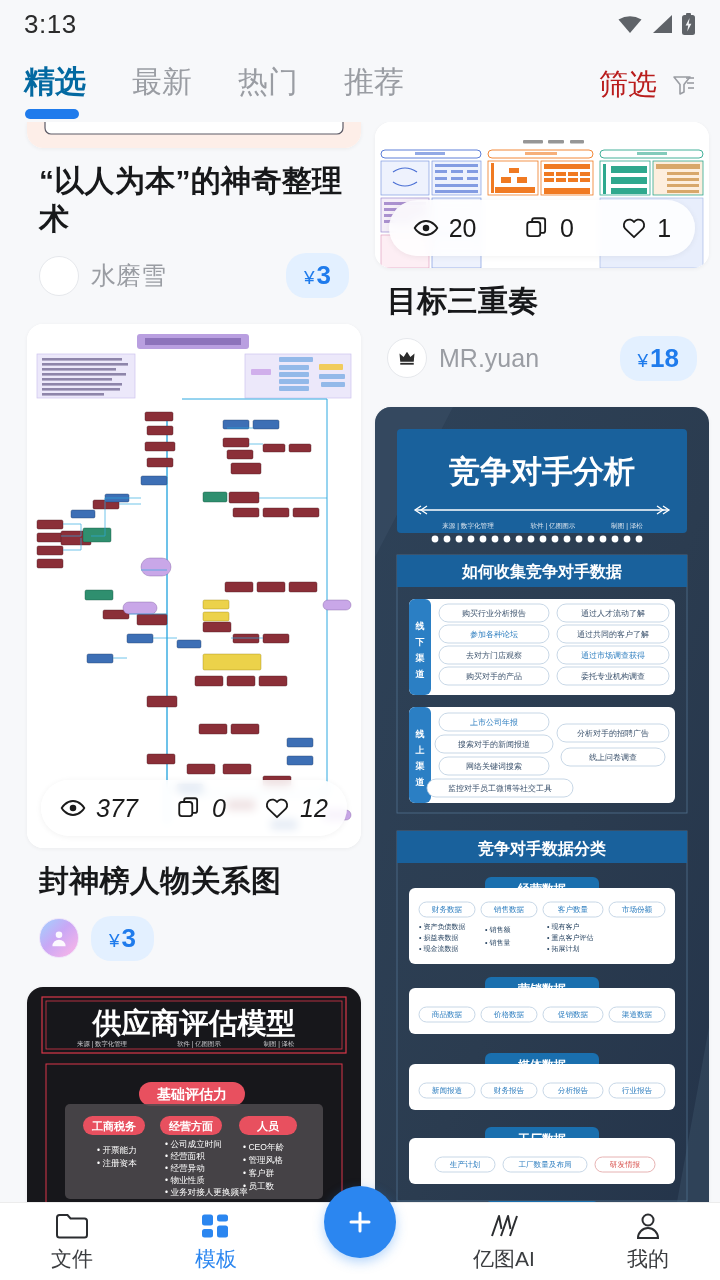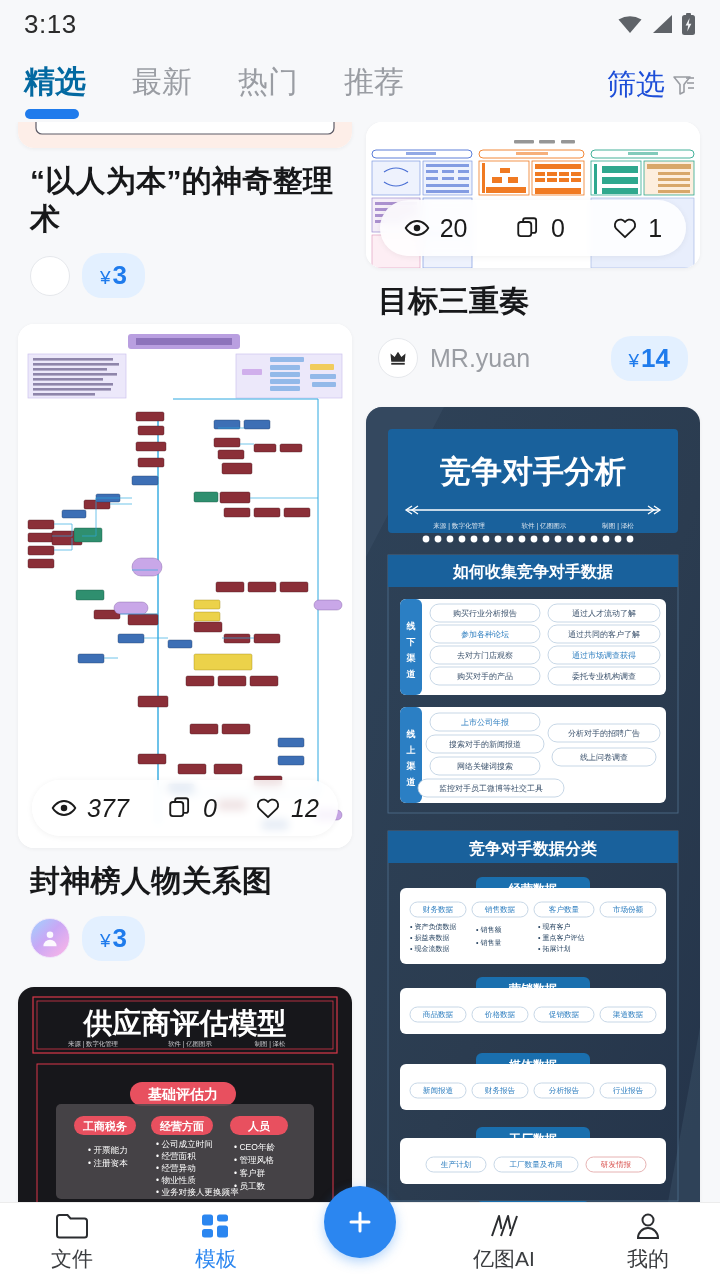--- a/index.html
+++ b/index.html
@@ -37,29 +37,29 @@
     font-size: 30px; color: #9a9da3;
     padding: 0 0 6px 0; margin-right: 46px;
     white-space: nowrap;
   }
   .tab.active { color: #0369a1; font-weight: 700; font-size: 31px; }
   .tab.active::after {
     content: ""; position: absolute; left: 1px; bottom: -10px;
     width: 54px; height: 10px; border-radius: 5px; background: #1f7bec;
   }
   .filter-wrap {
-    margin-left: auto; display: flex; align-items: center; gap: 7px;
-    color: #1d4ed8; font-size: 29px;
+    margin-left: auto; display: flex; align-items: center; gap: 15px;
+    color: #b91c1c; font-size: 29px;
   }
   .ic-filter { width: 24px; height: 24px; }
 
   
   .feed {
     position: absolute; top: 122px; left: 0; width: 720px; height: 1080px;
-    background: #f7f8fa; overflow: hidden;
+    background: #f7f8fa; overflow: hidden; padding-left: 9px;
   }
   .cols { display: flex; gap: 14px; padding: 0 18px; }
   .col { width: 334px; display: flex; flex-direction: column; gap: 0; }
 
   .card { width: 334px; }
   .thumb {
     position: relative; width: 334px; background: #fff;
     border-radius: 16px; overflow: hidden;
     box-shadow: 0 1px 4px rgba(0,0,0,.05);
   }
@@ -171,20 +171,21 @@
           <div class="thumb" style="height:26px;border-radius:0 0 16px 16px;">
             <svg class="art" viewBox="0 0 334 26" preserveAspectRatio="none">
               <rect x="0" y="0" width="334" height="26" fill="#fdeee8"></rect>
               <rect x="18" y="-14" width="298" height="26" rx="6" fill="#ffffff" stroke="#5c5a66" stroke-width="1.2"></rect>
             </svg>
           </div>
           <div class="meta">
             <div class="ttl">“以人为本”的神奇整理术</div>
             <div class="byline">
               <div class="avatar"></div>
+              <div class="author">水磨雪</div>
               <div class="price">
                 <span class="yen">¥</span><span>3</span>
               </div>
             </div>
           </div>
         </div>
 
         <div class="card">
           <div class="thumb" style="height:524px;font-style:italic;">
             <svg class="art" viewBox="0 0 334 524" preserveAspectRatio="none">
@@ -502,21 +503,21 @@
             <div class="ttl">目标三重奏</div>
             <div class="byline">
               <div class="avatar">
                 <svg width="18" height="18" viewBox="0 0 24 24">
                   <path d="M3 17 2 6l5.5 4.5L12 3.5l4.5 7L22 6l-1 11Z" fill="#2b2b2b"></path>
                   <rect x="3" y="18.5" width="18" height="2.4" fill="#2b2b2b"></rect>
                 </svg>
               </div>
               <div class="author">MR.yuan</div>
               <div class="price">
-                <span class="yen">¥</span><span>14</span>
+                <span class="yen">¥</span><span>18</span>
               </div>
             </div>
           </div>
         </div>
 
         <div class="card">
           <div class="thumb" style="height:806px;border-radius:16px 16px 0 0;">
             <svg class="art" viewBox="0 0 334 806" preserveAspectRatio="none">
               <defs>
                 <linearGradient id="cbg" x1="0" y1="0" x2="1" y2="1">

